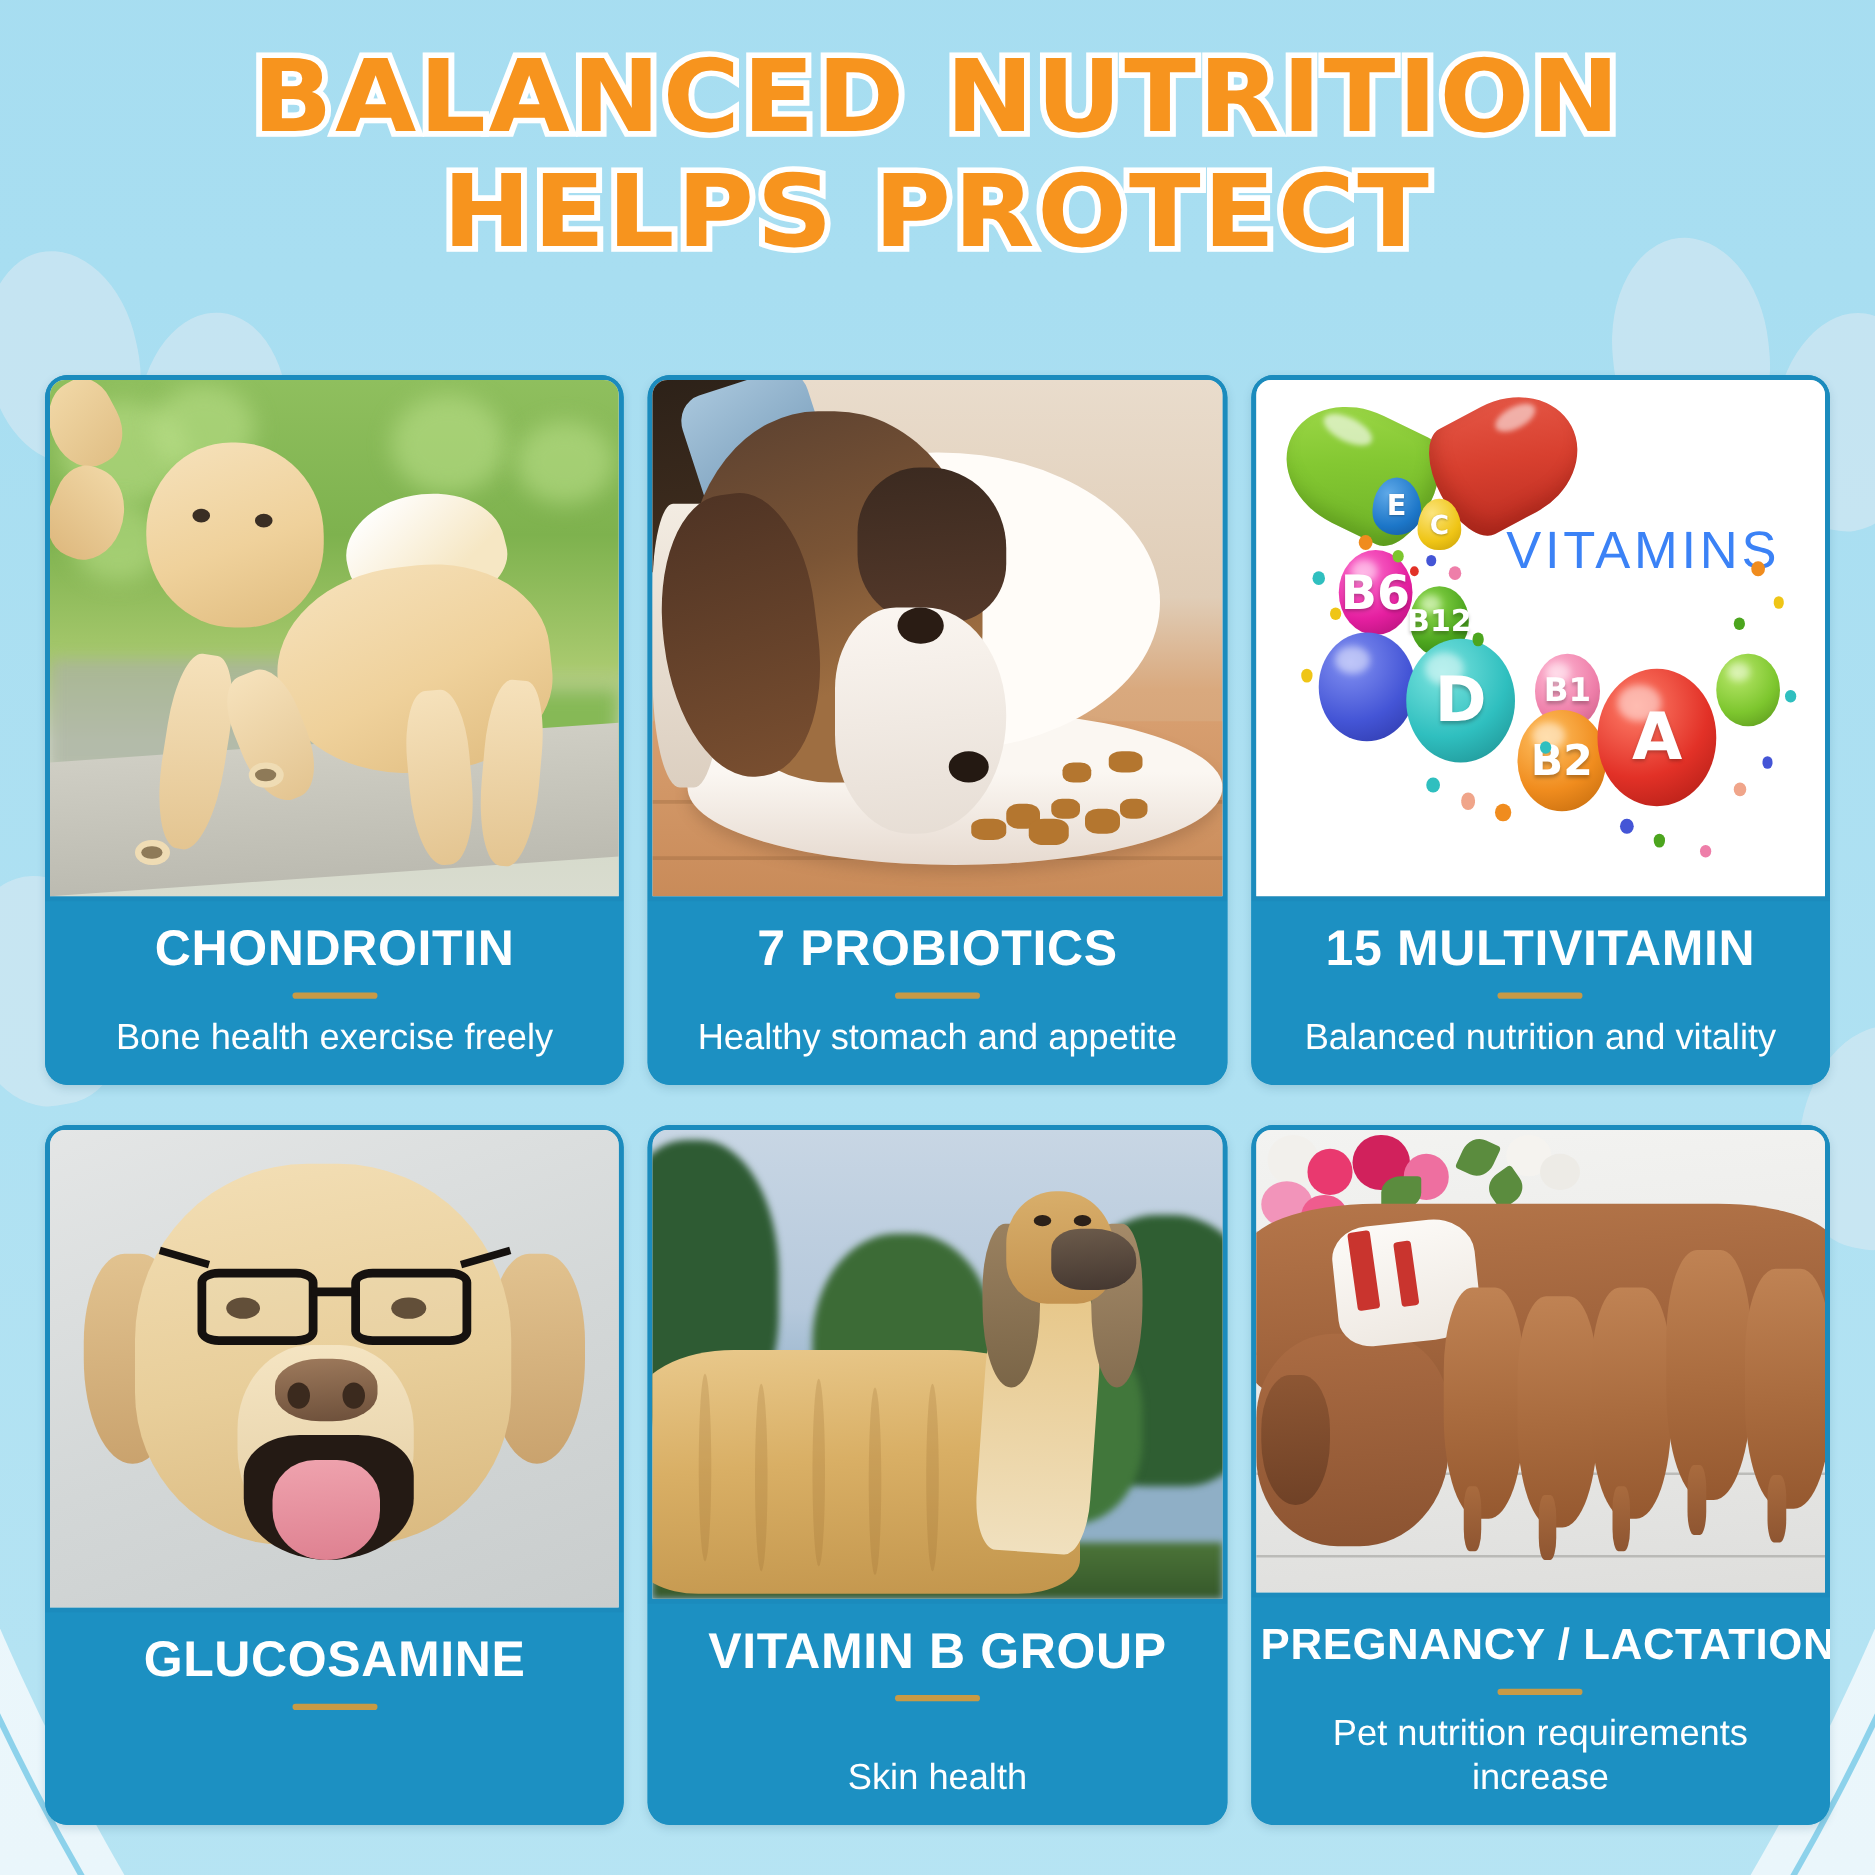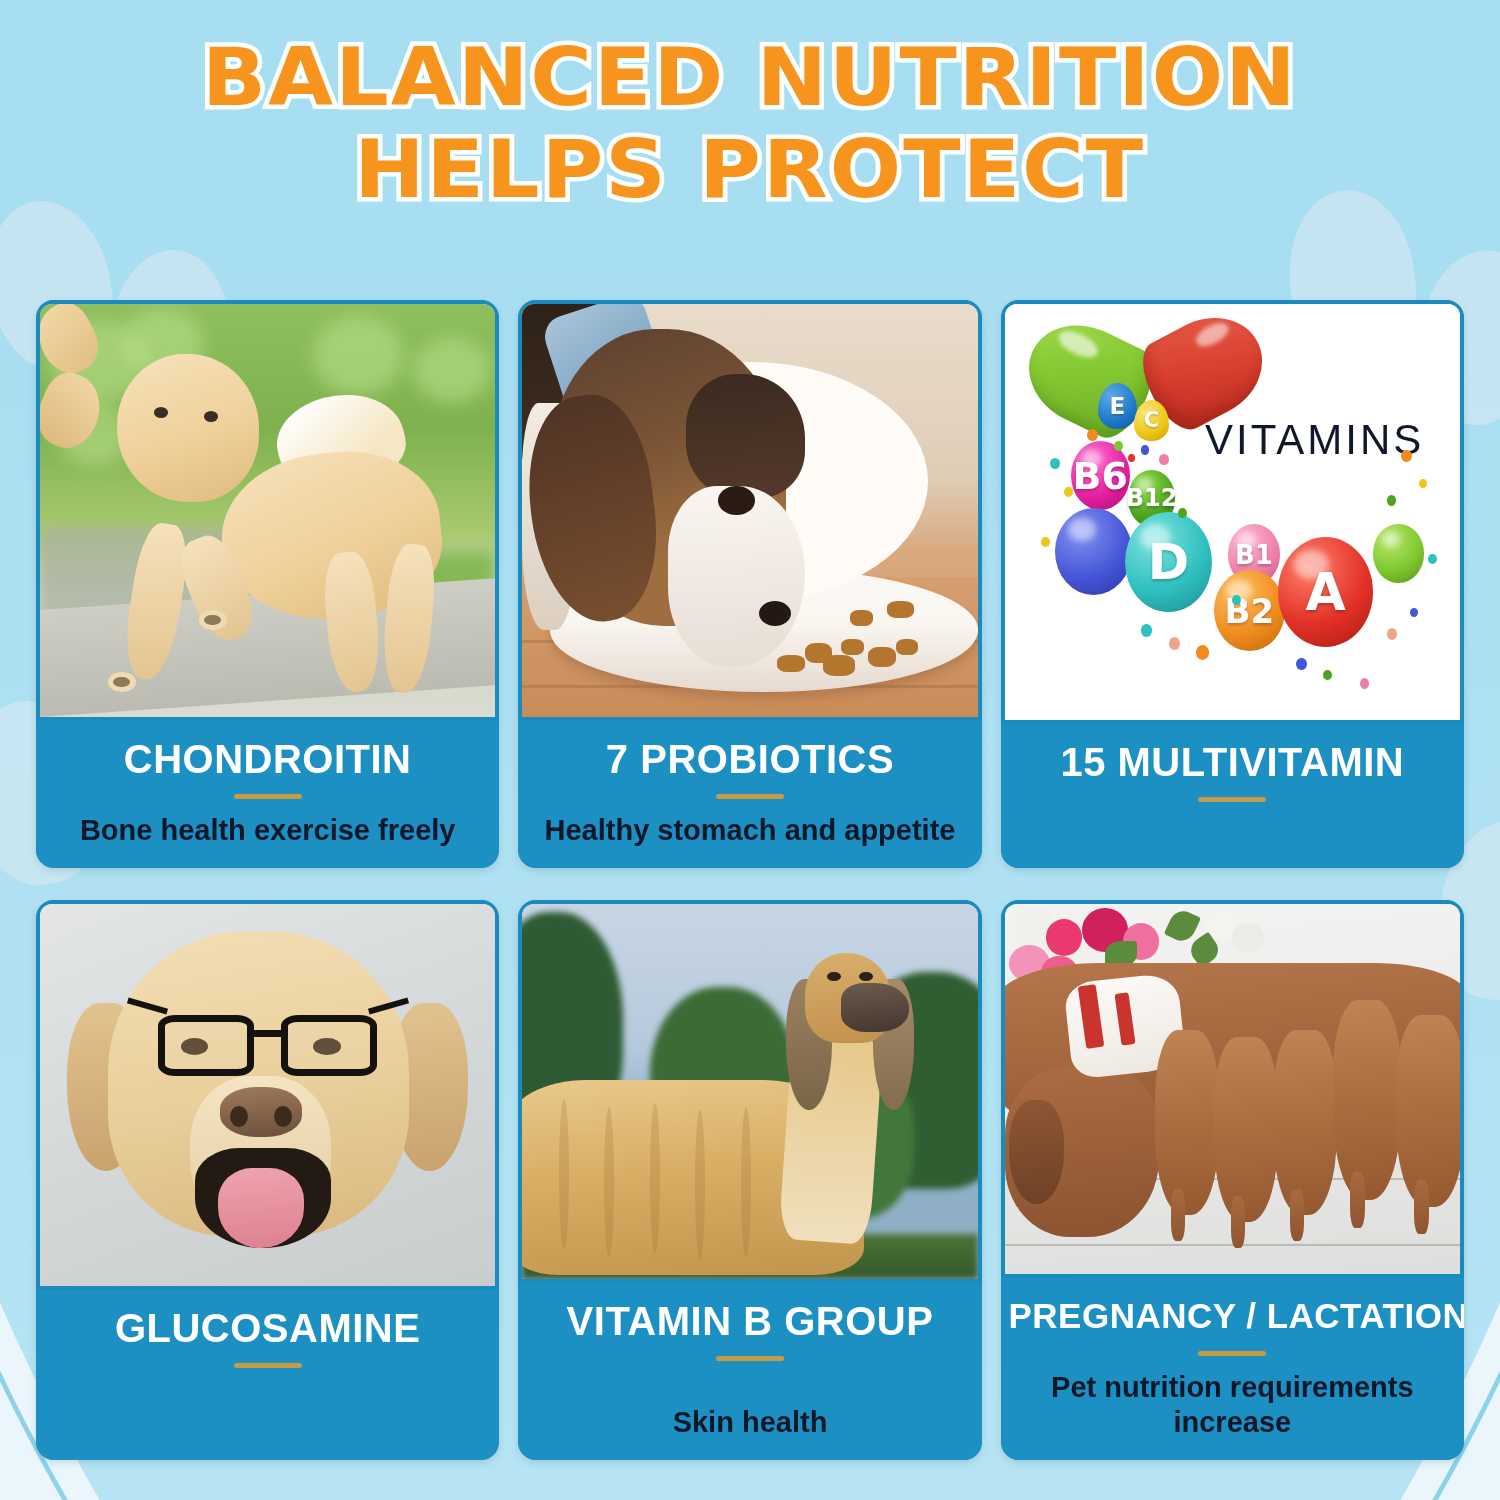--- a/index.html
+++ b/index.html
@@ -94,22 +94,22 @@
   .c-title {
     color:#fff; font-weight:bold;
     font-size:40px; line-height:44px;
     letter-spacing:.5px;
     text-align:center;
     white-space:nowrap;
   }
   .c-title.small { font-size:35px;margin-left:12px; }
   .rule { width:68px; height:5px; background:#C79A46; border-radius:3px; margin:13px 0 14px; }
   .c-sub {
-    color:#0f172a; font-size:29px; line-height:35px;
-    text-align:center; font-weight:700;
+    color:#ffffff; font-size:29px; line-height:35px;
+    text-align:center; font-weight:400;
   }
   .c-sub.pad { margin-top:30px; }
 
   
   .sc { position:absolute; inset:0; }
 
   
   .p1-sky { position:absolute; inset:0; background:linear-gradient(180deg,#8FBF5E 0%,#7EB24E 30%,#A8C96E 55%,#cfd6c4 70%,#d9dccf 100%); }
   .p1-bokeh { position:absolute; border-radius:50%; background:rgba(190,225,140,.55); filter:blur(9px); }
   .p1-wall { position:absolute; left:0; bottom:24%; width:48%; height:22%; background:rgba(170,178,160,.75); filter:blur(6px); }
@@ -186,21 +186,21 @@
           display:flex; align-items:center; justify-content:center;
           color:#fff; font-weight:bold; font-family:"DejaVu Sans", sans-serif;
           text-shadow:0 1px 2px rgba(0,0,0,.28); }
   .ball { position:absolute; border-radius:50%;
           display:flex; align-items:center; justify-content:center;
           color:#fff; font-weight:bold; font-family:"DejaVu Sans", sans-serif;
           text-shadow:0 2px 3px rgba(0,0,0,.25); }
   .ball::before { content:""; position:absolute; left:17%; top:12%; width:36%; height:26%;
                   border-radius:50%; background:rgba(255,255,255,.48); filter:blur(3px); }
   .vit-word { position:absolute; left:44%; top:27%; font-size:42px; letter-spacing:3px;
-              color:#0f172a; font-family:"Liberation Sans", sans-serif; font-weight:400; }
+              color:#3b82f6; font-family:"Liberation Sans", sans-serif; font-weight:400; }
   .spec { position:absolute; border-radius:50%; }
 
   
   .p4-bg { position:absolute; inset:0; background:linear-gradient(160deg,#E4E6E6 0%,#D3D7D7 55%,#C9CDCD 100%); }
   .p4-head { position:absolute; left:15%; top:7%; width:66%; height:80%;
              background:linear-gradient(170deg,#F3DFB6 0%,#E8CE9A 55%,#D9B87E 100%); border-radius:46% 46% 40% 40%; }
   .p4-ear { position:absolute; top:26%; width:17%; height:44%;
             background:linear-gradient(175deg,#E2C390,#C9A26D); border-radius:42% 42% 50% 50%; }
   .p4-muz { position:absolute; left:33%; top:45%; width:31%; height:42%;
             background:linear-gradient(175deg,#F5E5C3,#E2CCA1); border-radius:42% 42% 48% 48%; }
@@ -405,20 +405,21 @@
         <div class="spec" style="left:87%; top:35%; width:2.4%; height:3%;  background:#F08C1E;"></div>
         <div class="spec" style="left:91%; top:42%; width:1.8%; height:2.2%;background:#EFC516;"></div>
         <div class="spec" style="left:84%; top:46%; width:2%;   height:2.5%;background:#4CA51E;"></div>
         <div class="spec" style="left:93%; top:60%; width:2%;   height:2.5%;background:#2FBFBF;"></div>
         <div class="spec" style="left:78%; top:90%; width:2%;   height:2.5%;background:#EE7EA9;"></div>
       </div>
     </div>
     <div class="caption">
       <div class="c-title">15 MULTIVITAMIN</div>
       <div class="rule"></div>
+      <div class="c-sub">Balanced nutrition and vitality</div>
     </div>
   </div>
 
   <div class="card r2">
     <div class="photo">
       <div class="sc">
         <div class="p4-bg"></div>
         <div class="p4-ear" style="left:6%;"></div>
         <div class="p4-ear" style="left:77%;"></div>
         <div class="p4-head"></div>

